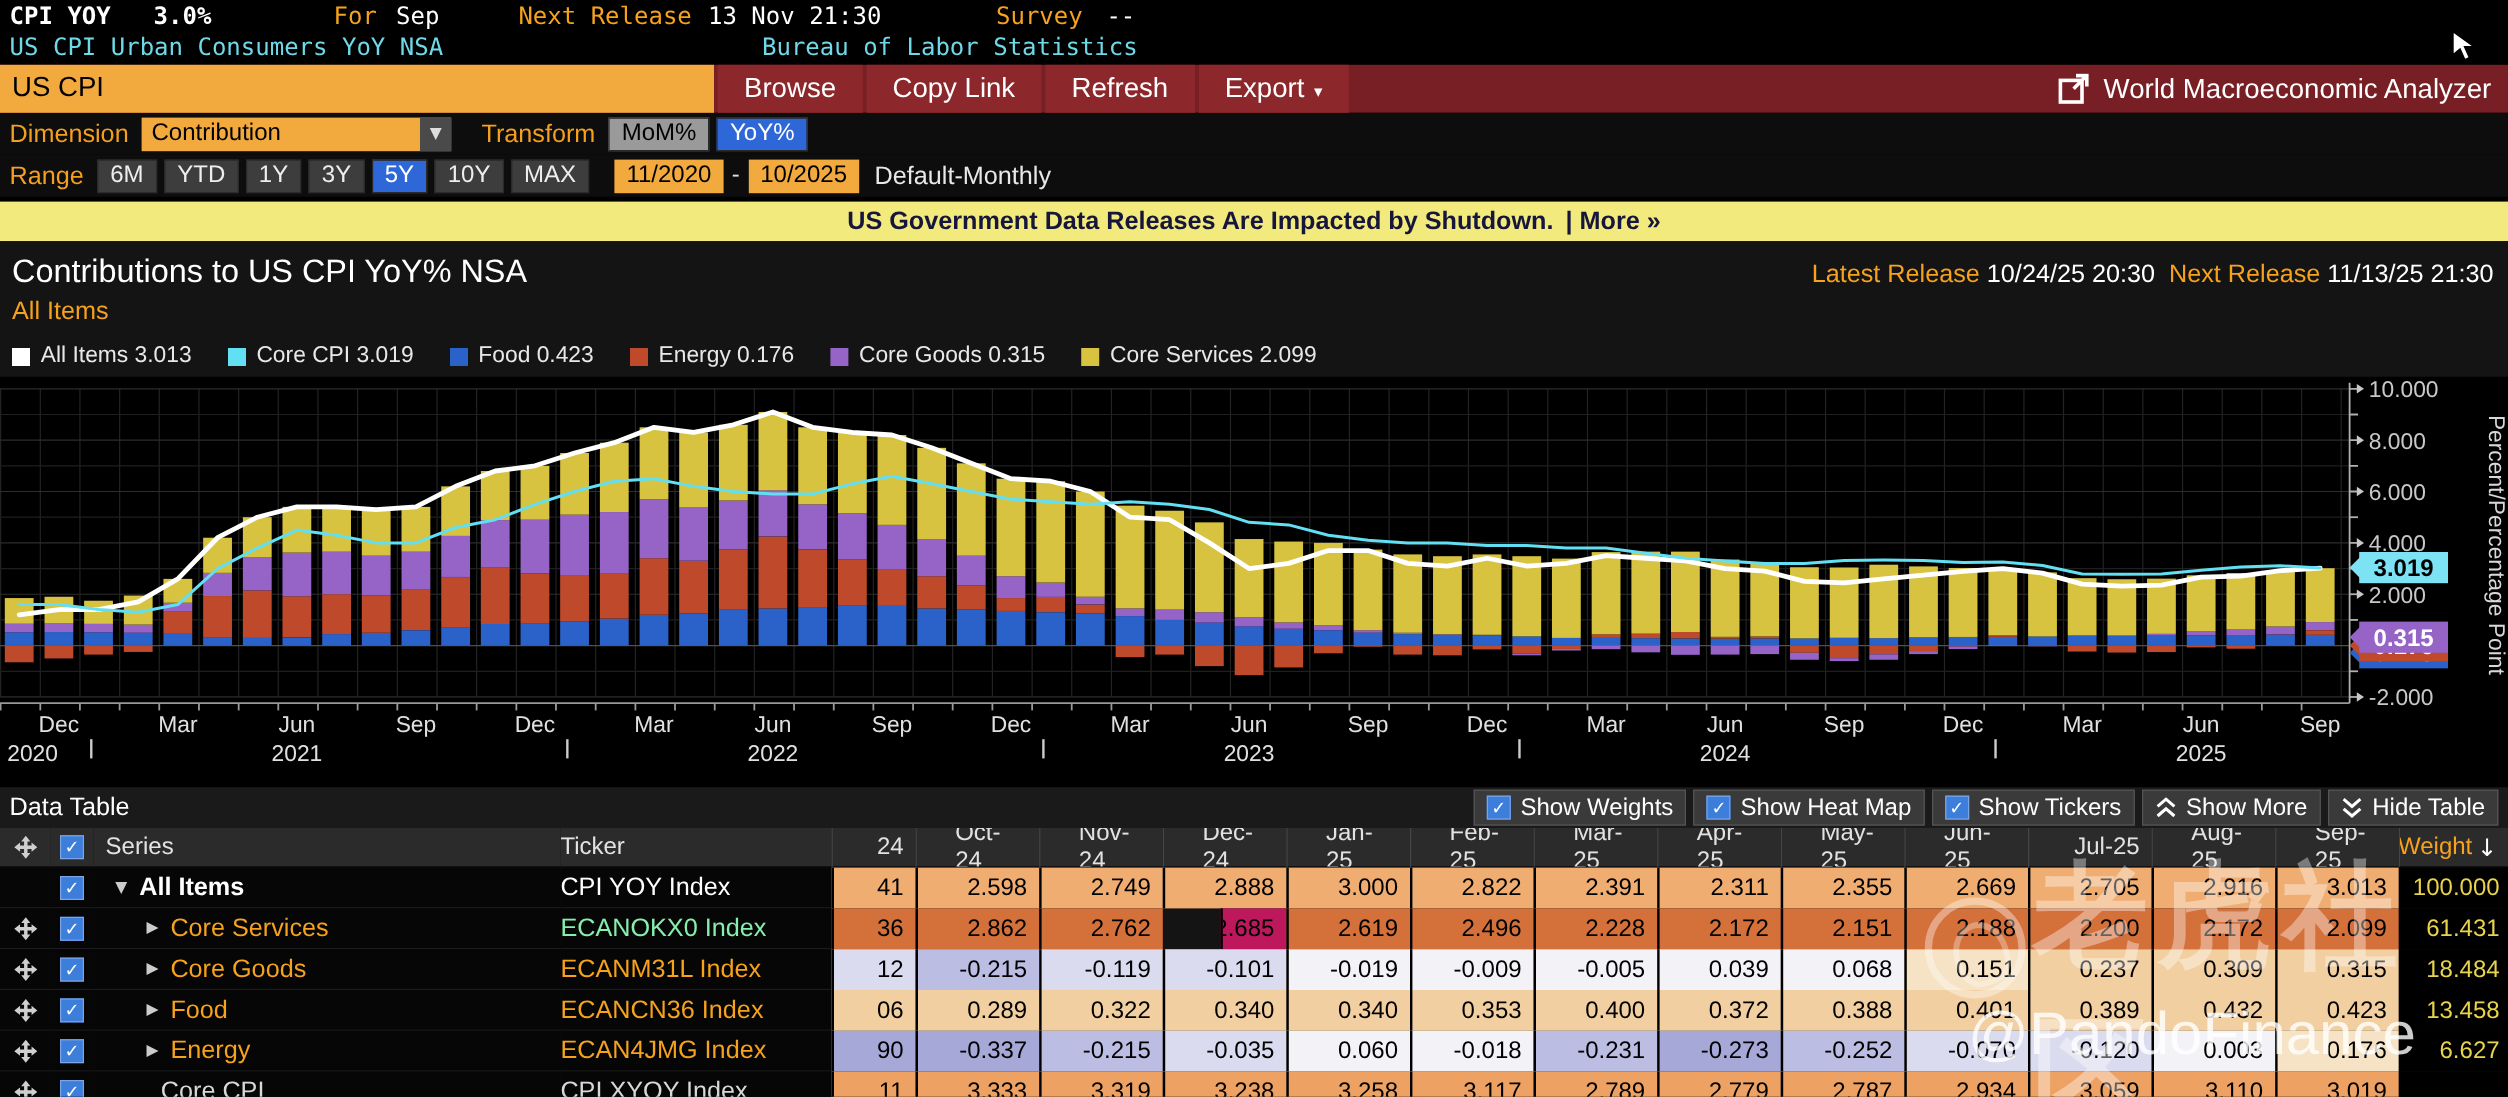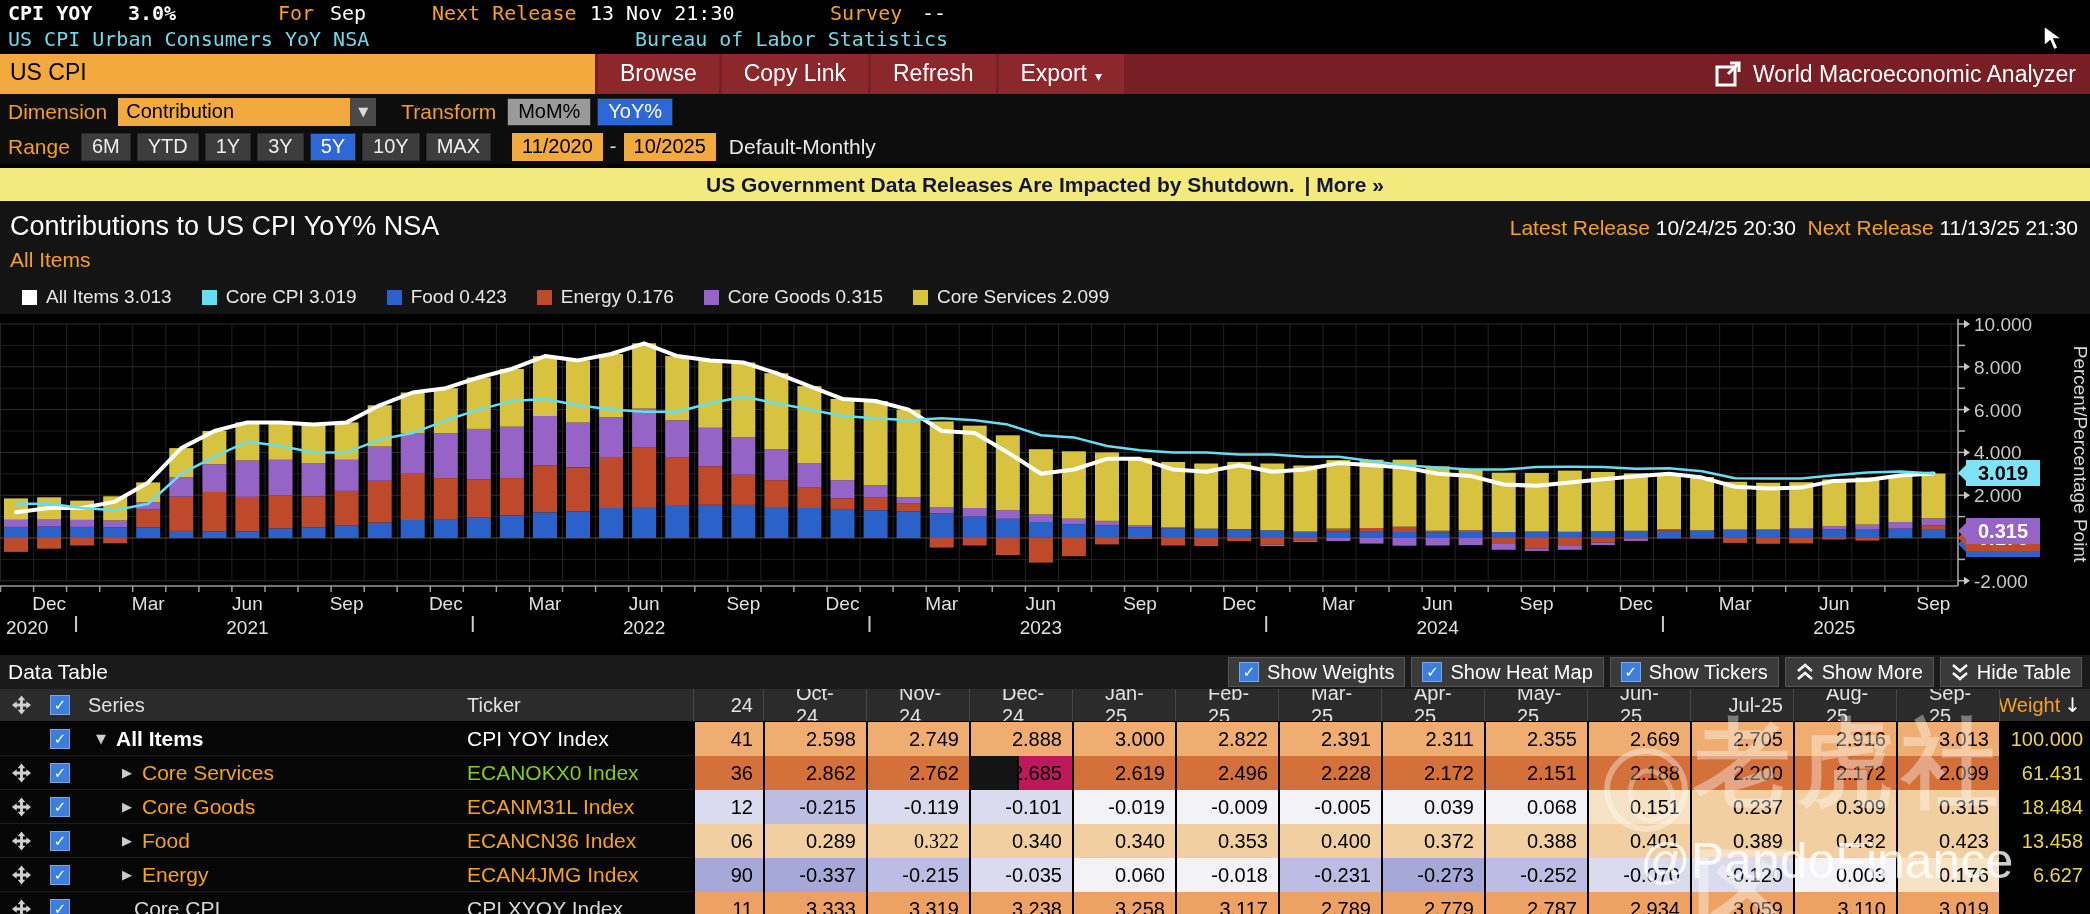--- a/index.html
+++ b/index.html
@@ -31,21 +31,21 @@
   .banner{height:33px;background:#f2ea7d;margin-top:4px;display:flex;align-items:center;justify-content:center;gap:10px;}
   .banner span{color:#16163c;font-size:21px;font-weight:bold;}
   
   .content{background:#141414;}
   .title-row{display:flex;align-items:baseline;padding:10px 12px 0 10px;}
   .page-title{color:#fff;font-size:27px;}
   .release-info{margin-left:auto;font-size:21px;white-space:pre;}
   .sub-row{display:flex;align-items:baseline;padding:6px 12px 0 10px;}
   .subtitle{color:#f6a21c;font-size:21px;}
   .source-note{margin-left:auto;color:#e8e8e8;font-size:21px;}
-  .legend{display:flex;align-items:center;gap:30px;padding:14px 0 6px 10px;margin-left:12px;}
+  .legend{display:flex;align-items:center;gap:30px;padding:14px 0 6px 10px;}
   .leg-item{display:flex;align-items:center;gap:9px;}
   .leg-sw{width:15px;height:15px;display:inline-block;}
   .leg-txt{color:#e8e8e8;font-size:19px;}
   .chart-wrap{background:#000;}
   
   .dt-bar{height:34px;background:#1a1a1a;display:flex;align-items:center;padding:0 8px;border-top:1px solid #000;}
   .dt-title{color:#fff;font-size:21px;}
   .dt-controls{margin-left:auto;display:flex;gap:6px;}
   .dt-ctl{background:#3a3a3a;border:1px solid #555;height:28px;display:flex;align-items:center;gap:8px;padding:0 10px;color:#fff;font-size:20px;}
   .cb{width:20px;height:20px;background:#3d7edb;border:1px solid #7aa6e8;color:#fff;font-size:15px;display:inline-flex;align-items:center;justify-content:center;box-sizing:border-box;font-family:"DejaVu Sans",sans-serif;}
@@ -719,21 +719,21 @@
           </svg>
         </div>
         <div class="c cbcell cell-dark">
           <span class="cb">✓</span>
         </div>
         <div class="c cell-dark" style="padding-left: 44px;">
           <span class="ser-arrow">▶</span>
           <span class="ser-lbl" style="color: rgb(246, 162, 28);">Core Services</span>
         </div>
         <div class="c cell-dark">
-          <span class="tick-lbl" style="color: #84cc16;">ECANOKX0 Index</span>
+          <span class="tick-lbl" style="color: #86efac;">ECANOKX0 Index</span>
         </div>
         <div class="c val" style="background: rgb(212, 112, 58);">36</div>
         <div class="c val" style="background: rgb(212, 112, 58);">2.862</div>
         <div class="c val" style="background: rgb(212, 112, 58);">2.762</div>
         <div class="c val" style="background: #be185d; margin-left: 48px;">2.685</div>
         <div class="c val" style="background: rgb(212, 112, 58);">2.619</div>
         <div class="c val" style="background: rgb(212, 112, 58);">2.496</div>
         <div class="c val" style="background: rgb(212, 112, 58);">2.228</div>
         <div class="c val" style="background: rgb(212, 112, 58);">2.172</div>
         <div class="c val" style="background: rgb(212, 112, 58);">2.151</div>
@@ -785,21 +785,21 @@
         </div>
         <div class="c cell-dark" style="padding-left: 44px;">
           <span class="ser-arrow">▶</span>
           <span class="ser-lbl" style="color: rgb(246, 162, 28);">Food</span>
         </div>
         <div class="c cell-dark">
           <span class="tick-lbl" style="color: rgb(246, 162, 28);">ECANCN36 Index</span>
         </div>
         <div class="c val" style="background: rgb(242, 207, 160);">06</div>
         <div class="c val" style="background: rgb(242, 207, 160);">0.289</div>
-        <div class="c val" style="background: rgb(242, 207, 160); font-family: Liberation Serif, serif;">0.322</div>
+        <div class="c val" style="background: rgb(242, 207, 160);">0.322</div>
         <div class="c val" style="background: rgb(242, 207, 160);">0.340</div>
         <div class="c val" style="background: rgb(242, 207, 160);">0.340</div>
         <div class="c val" style="background: rgb(242, 207, 160);">0.353</div>
         <div class="c val" style="background: rgb(242, 207, 160);">0.400</div>
         <div class="c val" style="background: rgb(242, 207, 160);">0.372</div>
         <div class="c val" style="background: rgb(242, 207, 160);">0.388</div>
         <div class="c val" style="background: rgb(242, 207, 160);">0.401</div>
         <div class="c val" style="background: rgb(242, 207, 160);">0.389</div>
         <div class="c val" style="background: rgb(242, 207, 160);">0.432</div>
         <div class="c val" style="background: rgb(242, 207, 160);">0.423</div>

